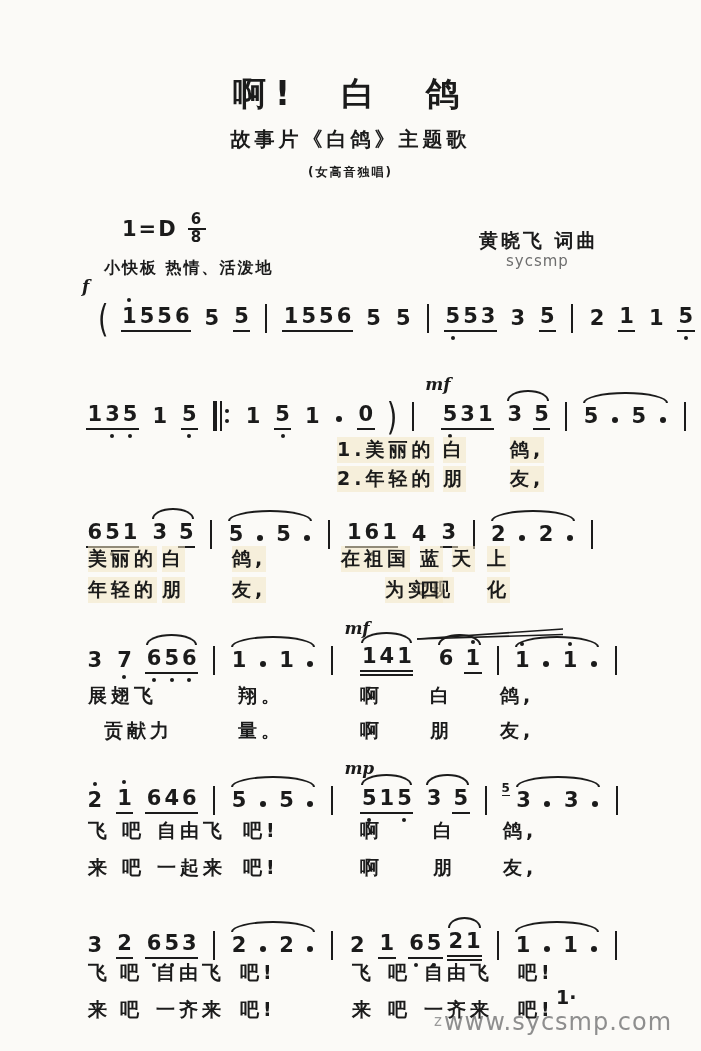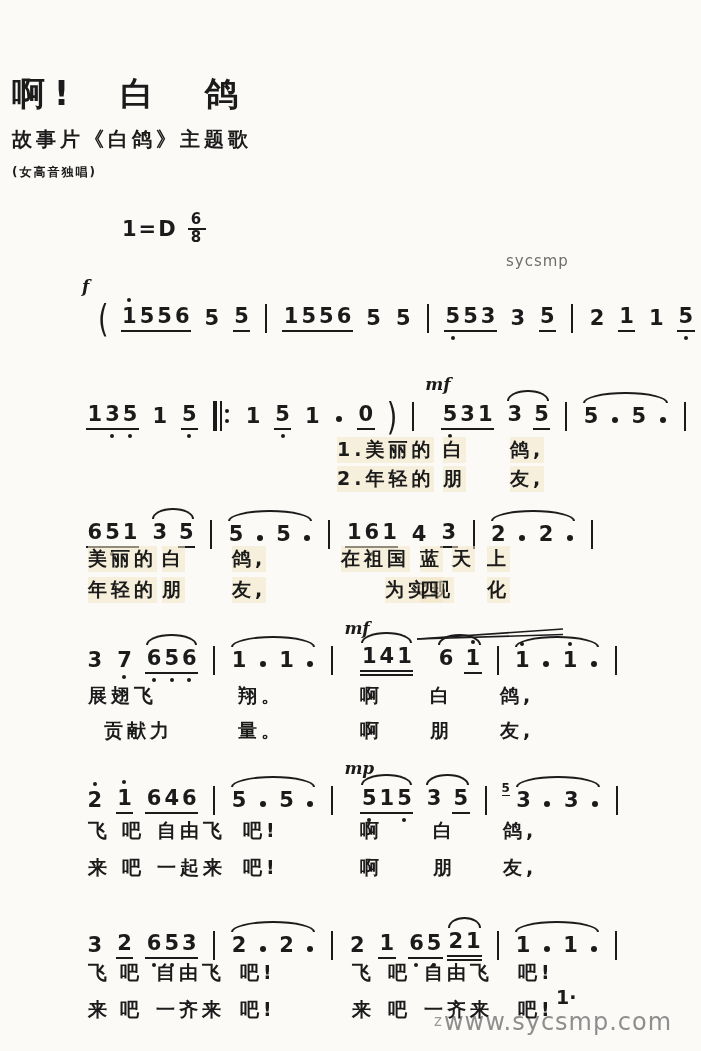--- a/index.html
+++ b/index.html
@@ -1,19 +1,19 @@
 <!DOCTYPE html>
 <html><head>
 <meta charset="utf-8">
 <style>
   html,body{margin:0;padding:0;background:#e8e8e8}
   .page{position:relative;width:701px;height:1051px;margin:0 auto;background:#fbfaf7;
         font-family:"DejaVu Sans",sans-serif;color:#1b1b1b;overflow:hidden}
   .abs{position:absolute}
-  .center{left:12px;right:0;text-align:left}
+  .center{left:0;right:0;text-align:center}
   .title{top:72px;font-size:33px;font-weight:700;letter-spacing:9px;word-spacing:22px}
   .subtitle{top:126px;font-size:20px;font-weight:700;letter-spacing:4px}
   .voice{top:164px;font-size:12px;font-weight:700;letter-spacing:2px}
   .keyrow{left:122px;top:212px;display:flex;align-items:center;gap:10px;font-size:21px;font-weight:700;letter-spacing:2px}
   .meter{display:inline-flex;flex-direction:column;align-items:center;line-height:1.05;font-size:15px}
   .mtop{border-bottom:2px solid #1b1b1b;padding:0 3px}
   .composer{left:479px;top:228px;font-size:19px;font-weight:700;letter-spacing:3px}
   .sycsmp{left:506px;top:252px;font-size:15px;color:#6e6e6e;letter-spacing:1px}
   .tempo{left:104px;top:258px;font-size:16px;font-weight:700;letter-spacing:2px}
 
@@ -63,21 +63,23 @@
   <div class="abs center voice">(女高音独唱)</div>
 
   <div class="abs keyrow">
     <span>1=D</span>
     <span class="meter">
       <span class="mtop">6</span>
       <span class="mbot">8</span>
     </span>
   </div>
 
+  <div class="abs composer">黄晓飞 词曲</div>
   <div class="abs sycsmp">sycsmp</div>
+  <div class="abs tempo">小快板  热情、活泼地</div>
 
   <div id="score">
       <div class="system" style="left: 86px; top: 298px;">
         <span class="dyn">
           <em>f</em>
         </span>
         <span class="par">(</span>
         <span class="note"><span class="grp u1">
             <span class="ch">1<i class="da"></i></span>
             <span class="ch">5</span>

